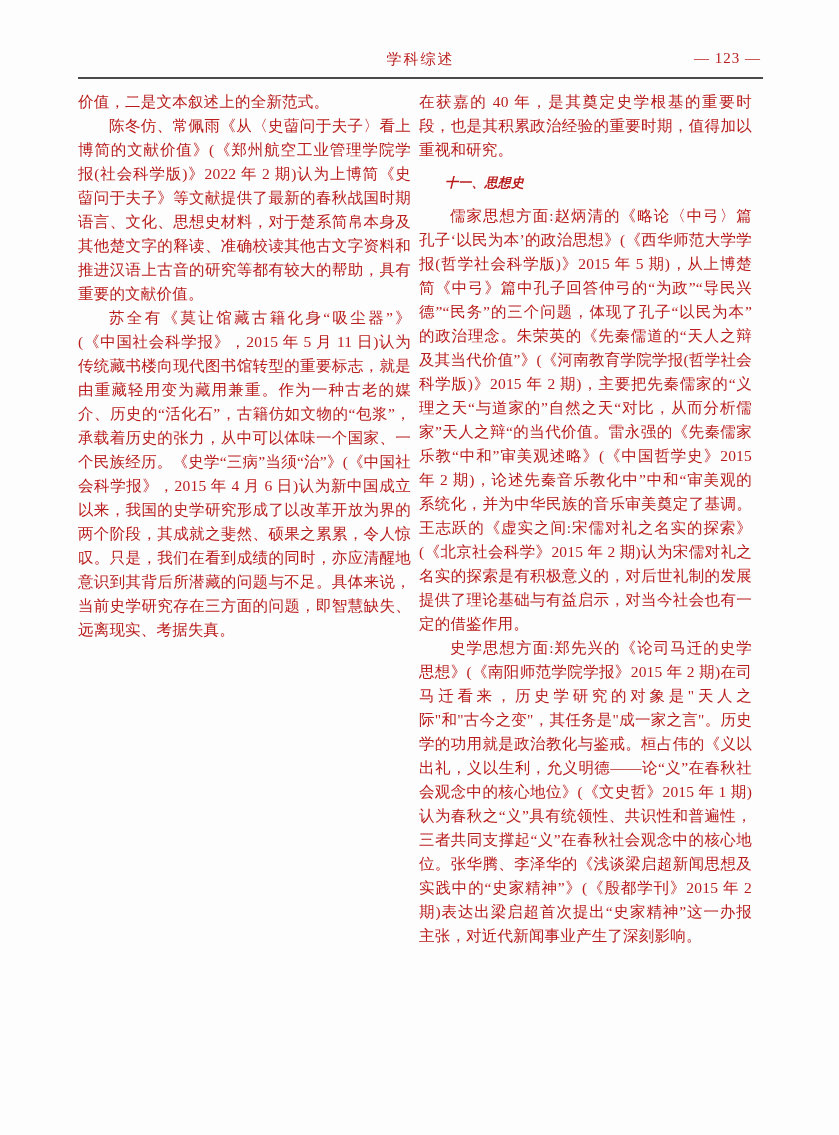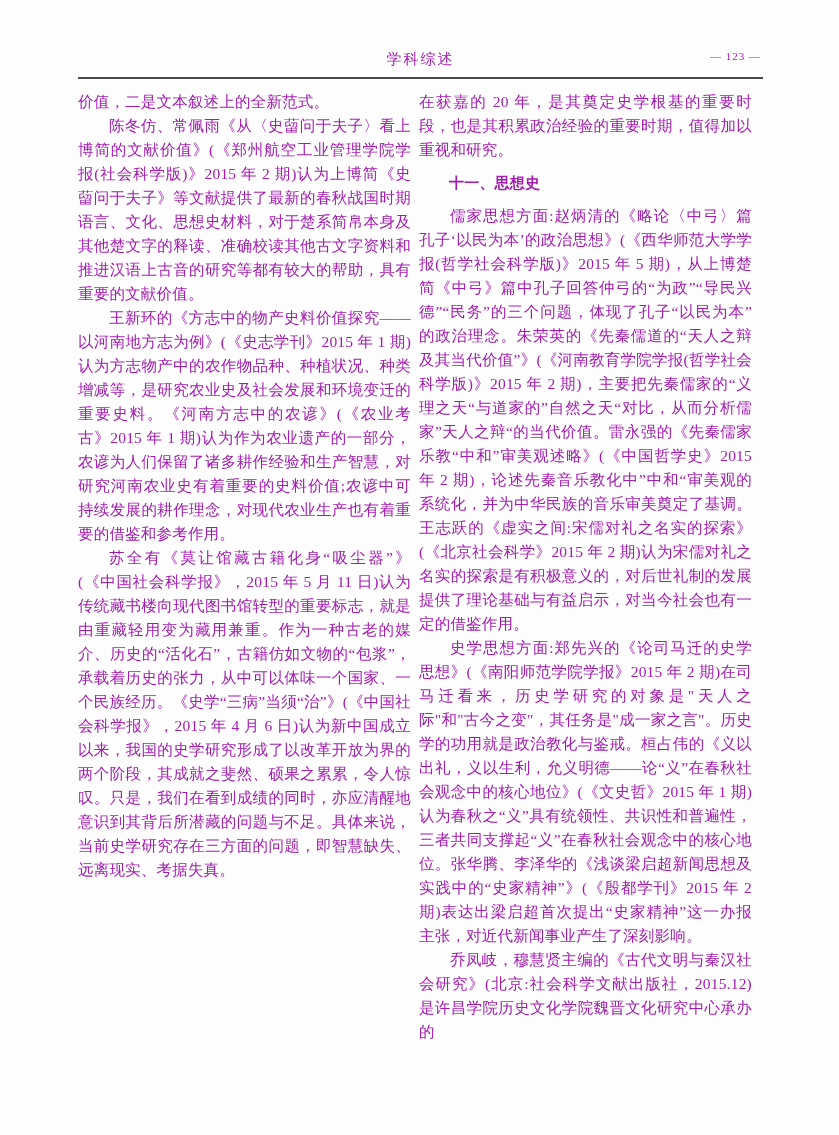--- a/index.html
+++ b/index.html
@@ -7,21 +7,21 @@
     padding: 0;
     background: #e8e8e8;
   }
   .page {
     position: relative;
     width: 839px;
     height: 1135px;
     background: #fdfdfd;
     overflow: hidden;
     font-family: "Liberation Serif", "DejaVu Serif", serif;
-    color: #a21caf;
+    color: #b91c1c;
   }
   
   .running-head {
     position: absolute;
     top: 48px;
     left: 78px;
     right: 76px;
     height: 30px;
   }
   .running-head .title {
@@ -29,21 +29,21 @@
     left: 0; right: 0;
     top: 2px;
     text-align: center;
     font-size: 15px;
     letter-spacing: 2px;
   }
   .running-head .pagenum {
     position: absolute;
     right: 2px;
     top: 2px;
-    font-size: 11px;
+    font-size: 15px;
     letter-spacing: 1px;
   }
   .running-head .rule {
     position: absolute;
     left: 0; right: 0;
     top: 29px;
     height: 2px;
     background: #4a4a4a;
   }
   
@@ -67,48 +67,47 @@
   .col p {
     margin: 0;
     text-indent: 2em;
   }
   .col p.cont {
     text-indent: 0;
   }
   .col .heading {
     font-family: "Liberation Sans", "DejaVu Sans", sans-serif;
     font-weight: bold;
-    font-size: 15px;
+    font-size: 13px;
     text-indent: 2em;
     margin: 9px 0 9px 0;
+    font-style: italic;
   }
 </style>
 </head>
 <body>
 
 <div class="page">
 
   <div class="running-head">
     <div class="title">学科综述</div>
     <div class="pagenum">— 123 —</div>
     <div class="rule"></div>
   </div>
 
   <div class="content">
 
     <div class="col">
       <p class="cont">价值，二是文本叙述上的全新范式。</p>
-      <p>陈冬仿、常佩雨《从〈史蒥问于夫子〉看上博简的文献价值》(《郑州航空工业管理学院学报(社会科学版)》2015 年 2 期)认为上博简《史蒥问于夫子》等文献提供了最新的春秋战国时期语言、文化、思想史材料，对于楚系简帛本身及其他楚文字的释读、准确校读其他古文字资料和推进汉语上古音的研究等都有较大的帮助，具有重要的文献价值。</p>
-      <p>王新环的《方志中的物产史料价值探究——以河南地方志为例》(《史志学刊》2015 年 1 期)认为方志物产中的农作物品种、种植状况、种类增减等，是研究农业史及社会发展和环境变迁的重要史料。《河南方志中的农谚》(《农业考古》2015 年 1 期)认为作为农业遗产的一部分，农谚为人们保留了诸多耕作经验和生产智慧，对研究河南农业史有着重要的史料价值;农谚中可持续发展的耕作理念，对现代农业生产也有着重要的借鉴和参考作用。</p>
+      <p>陈冬仿、常佩雨《从〈史蒥问于夫子〉看上博简的文献价值》(《郑州航空工业管理学院学报(社会科学版)》2022 年 2 期)认为上博简《史蒥问于夫子》等文献提供了最新的春秋战国时期语言、文化、思想史材料，对于楚系简帛本身及其他楚文字的释读、准确校读其他古文字资料和推进汉语上古音的研究等都有较大的帮助，具有重要的文献价值。</p>
       <p>苏全有《莫让馆藏古籍化身“吸尘器”》(《中国社会科学报》，2015 年 5 月 11 日)认为传统藏书楼向现代图书馆转型的重要标志，就是由重藏轻用变为藏用兼重。作为一种古老的媒介、历史的“活化石”，古籍仿如文物的“包浆”，承载着历史的张力，从中可以体味一个国家、一个民族经历。《史学“三病”当须“治”》(《中国社会科学报》，2015 年 4 月 6 日)认为新中国成立以来，我国的史学研究形成了以改革开放为界的两个阶段，其成就之斐然、硕果之累累，令人惊叹。只是，我们在看到成绩的同时，亦应清醒地意识到其背后所潜藏的问题与不足。具体来说，当前史学研究存在三方面的问题，即智慧缺失、远离现实、考据失真。</p>
     </div>
 
     <div class="col">
-      <p class="cont">在获嘉的 20 年，是其奠定史学根基的重要时段，也是其积累政治经验的重要时期，值得加以重视和研究。</p>
+      <p class="cont">在获嘉的 40 年，是其奠定史学根基的重要时段，也是其积累政治经验的重要时期，值得加以重视和研究。</p>
       <div class="heading">十一、思想史</div>
       <p>儒家思想方面:赵炳清的《略论〈中弓〉篇孔子‘以民为本’的政治思想》(《西华师范大学学报(哲学社会科学版)》2015 年 5 期)，从上博楚简《中弓》篇中孔子回答仲弓的“为政”“导民兴德”“民务”的三个问题，体现了孔子“以民为本”的政治理念。朱荣英的《先秦儒道的“天人之辩及其当代价值”》(《河南教育学院学报(哲学社会科学版)》2015 年 2 期)，主要把先秦儒家的“义理之天“与道家的”自然之天“对比，从而分析儒家”天人之辩“的当代价值。雷永强的《先秦儒家乐教“中和”审美观述略》(《中国哲学史》2015 年 2 期)，论述先秦音乐教化中”中和“审美观的系统化，并为中华民族的音乐审美奠定了基调。王志跃的《虚实之间:宋儒对礼之名实的探索》(《北京社会科学》2015 年 2 期)认为宋儒对礼之名实的探索是有积极意义的，对后世礼制的发展提供了理论基础与有益启示，对当今社会也有一定的借鉴作用。</p>
       <p>史学思想方面:郑先兴的《论司马迁的史学思想》(《南阳师范学院学报》2015 年 2 期)在司马迁看来，历史学研究的对象是"天人之际"和"古今之变"，其任务是"成一家之言"。历史学的功用就是政治教化与鉴戒。桓占伟的《义以出礼，义以生利，允义明德——论“义”在春秋社会观念中的核心地位》(《文史哲》2015 年 1 期)认为春秋之“义”具有统领性、共识性和普遍性，三者共同支撑起“义”在春秋社会观念中的核心地位。张华腾、李泽华的《浅谈梁启超新闻思想及实践中的“史家精神”》(《殷都学刊》2015 年 2 期)表达出梁启超首次提出“史家精神”这一办报主张，对近代新闻事业产生了深刻影响。</p>
-      <p>乔凤岐，穆慧贤主编的《古代文明与秦汉社会研究》(北京:社会科学文献出版社，2015.12)是许昌学院历史文化学院魏晋文化研究中心承办的</p>
     </div>
 
   </div>
 
 </div>
 
 </body></html>

